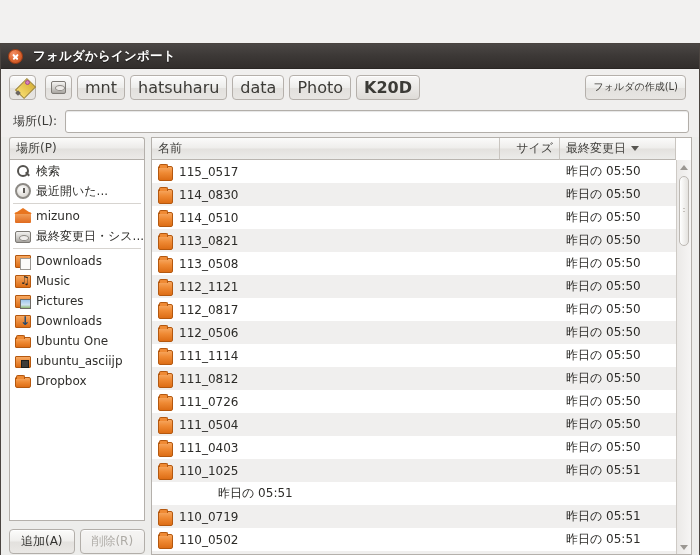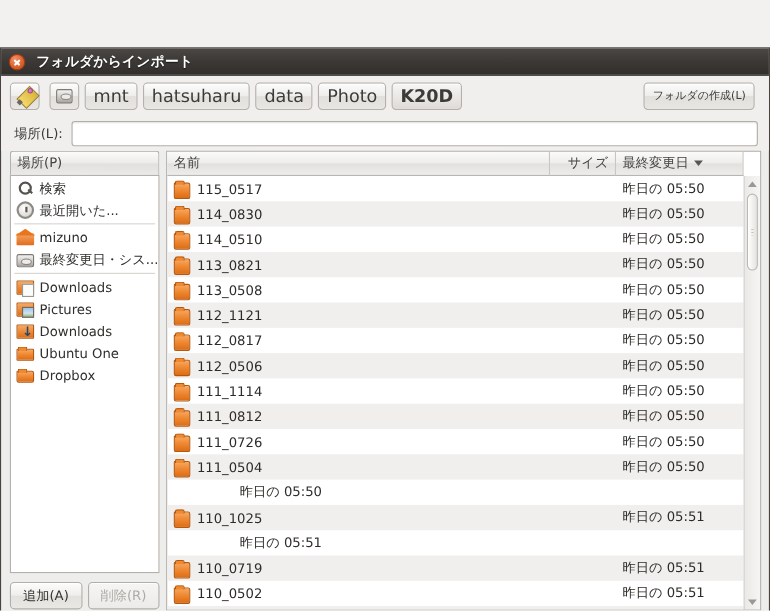--- a/index.html
+++ b/index.html
@@ -421,30 +421,38 @@
           <span class="side-ic ic-fs"></span>
           <span>最終変更日・シス...</span>
         </div>
         <div class="side-sep"></div>
 
         <div class="side-item">
           <span class="side-ic ic-doc"></span>
           <span>Downloads</span>
         </div>
         <div class="side-item">
+          <span class="side-ic ic-music"></span>
+          <span>Music</span>
+        </div>
+        <div class="side-item">
           <span class="side-ic ic-pic"></span>
           <span>Pictures</span>
         </div>
         <div class="side-item">
           <span class="side-ic ic-dl"></span>
           <span>Downloads</span>
         </div>
         <div class="side-item">
           <span class="side-ic ic-ubuone"></span>
           <span>Ubuntu One</span>
+        </div>
+        <div class="side-item">
+          <span class="side-ic ic-asciijp"></span>
+          <span>ubuntu_asciijp</span>
         </div>
         <div class="side-item">
           <span class="side-ic ic-folder"></span>
           <span>Dropbox</span>
         </div>
       </div>
 
       <div class="side-actions">
         <button class="sbtn">追加(A)</button>
         <button class="sbtn disabled">削除(R)</button>
@@ -555,20 +563,24 @@
               </div>
               <div class="row alt">
                 <div class="c-name">
                   <span class="fic ic-folder"></span>
                   <span>111_0504</span>
                 </div>
                 <div class="c-size"></div>
                 <div class="c-mod">昨日の 05:50</div>
               </div>
               <div class="row">
+                <div class="c-name">
+                  <span class="fic ic-folder"></span>
+                  <span>111_0403</span>
+                </div>
                 <div class="c-size"></div>
                 <div class="c-mod">昨日の 05:50</div>
               </div>
               <div class="row alt">
                 <div class="c-name">
                   <span class="fic ic-folder"></span>
                   <span>110_1025</span>
                 </div>
                 <div class="c-size"></div>
                 <div class="c-mod">昨日の 05:51</div>

